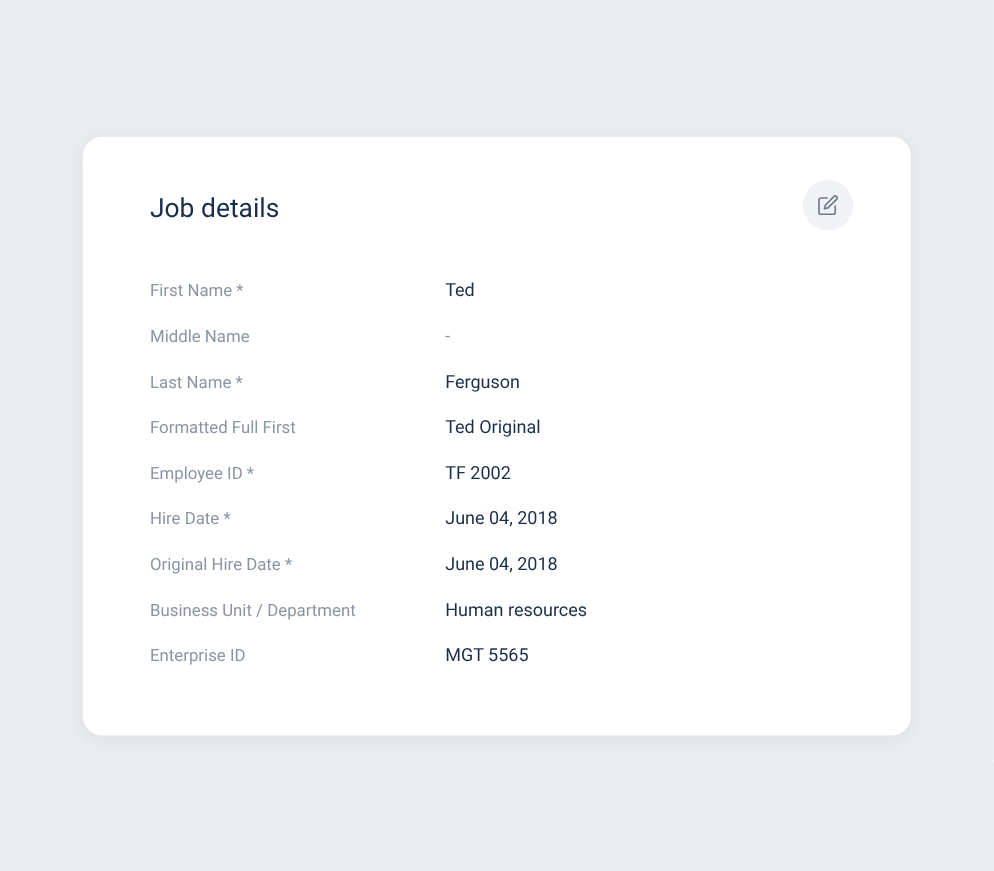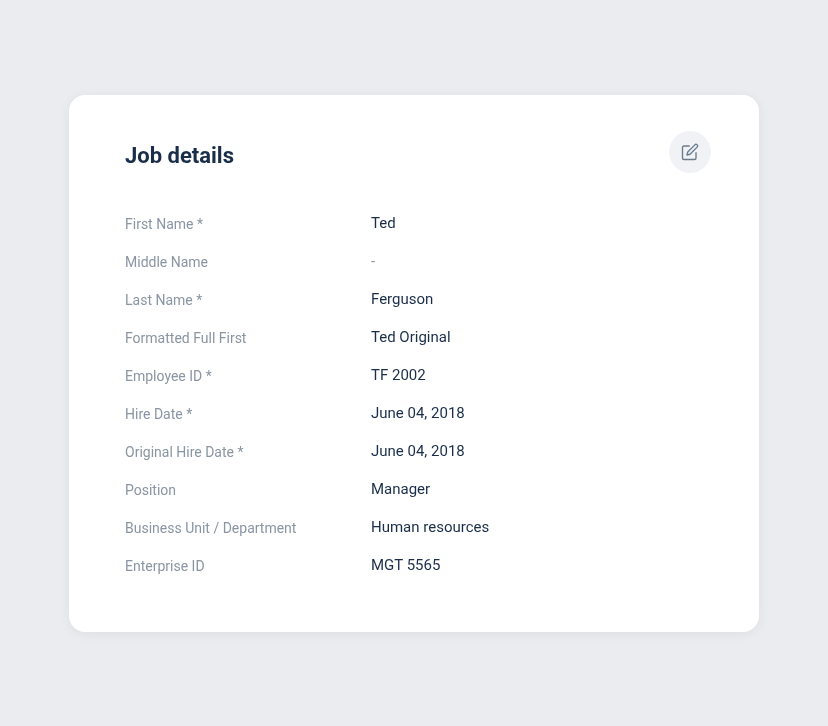--- a/index.html
+++ b/index.html
@@ -22,21 +22,21 @@
       background: #ffffff;
       border-radius: 16px;
       padding: 48px 56px;
       width: 690px;
       position: relative;
       box-shadow: 0 2px 12px rgba(0,0,0,0.06);
     }
 
     .card-title {
       font-size: 22px;
-      font-weight: 700;
+      font-weight: 400;
       color: #1a2e4a;
       margin-bottom: 36px;
     }
 
     .edit-button {
       position: absolute;
       top: 36px;
       right: 48px;
       width: 42px;
       height: 42px;
@@ -120,24 +120,20 @@
       </div>
       <div class="field-row">
         <span class="field-label">Hire Date *</span>
         <span class="field-value">June 04, 2018</span>
       </div>
       <div class="field-row">
         <span class="field-label">Original Hire Date *</span>
         <span class="field-value">June 04, 2018</span>
       </div>
       <div class="field-row">
-        <span class="field-label">Position</span>
-        <span class="field-value">Manager</span>
-      </div>
-      <div class="field-row">
         <span class="field-label">Business Unit / Department</span>
         <span class="field-value">Human resources</span>
       </div>
       <div class="field-row">
         <span class="field-label">Enterprise ID</span>
         <span class="field-value">MGT 5565</span>
       </div>
     </div>
 </div>
 

